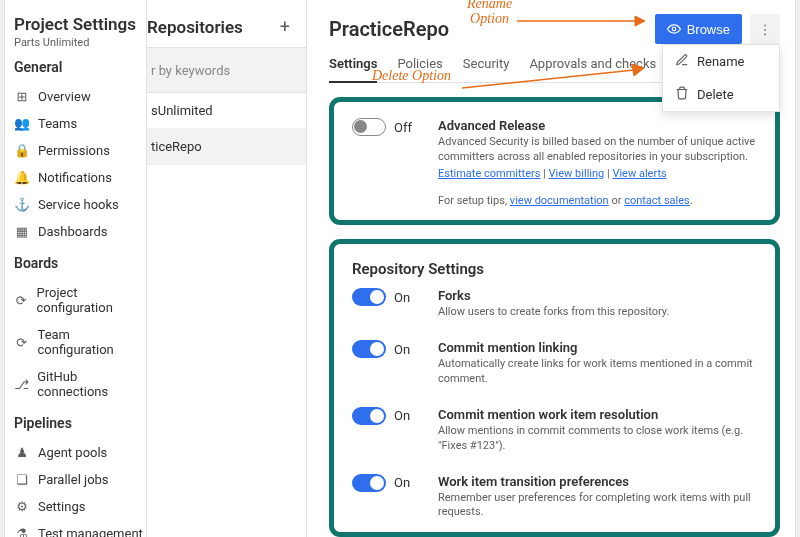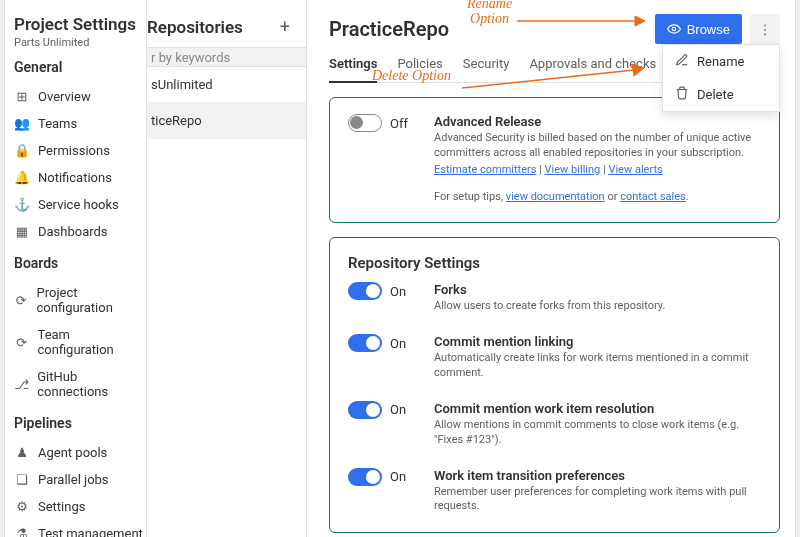--- a/index.html
+++ b/index.html
@@ -42,21 +42,21 @@
     position: relative;
     z-index: 2;
   }
   .repos-header {
     display: flex; align-items: center; justify-content: space-between;
     padding: 16px 10px 10px 0;
     font-size: 17px; font-weight: 600;
   }
   .repos-header .plus { font-size: 18px; font-weight: 400; color: #605e5c; cursor: pointer; padding: 0 6px; }
   .repos-search {
-    height: 20px; background: #f3f2f1; color: #888; font-size: 13px;
+    height: 46px; background: #f3f2f1; color: #888; font-size: 13px;
     display: flex; align-items: center; padding: 0 18px 0 4px;
     border-top: 1px solid #e1e1e1; border-bottom: 1px solid #e1e1e1;
   }
   .repo-item {
     padding: 10px 4px; font-size: 13px; cursor: pointer;
     border-bottom: 1px solid #f0f0f0;
   }
   .repo-item.selected { background: #f3f2f1; }
 
   
@@ -76,21 +76,21 @@
   }
   .btn.primary { background: #2f6fed; color: #fff; }
   .btn.icon-only { padding: 0; width: 30px; justify-content: center; color:#605e5c; }
   .btn .icon { display: inline-flex; }
 
   .tabs { display: flex; gap: 20px; border-bottom: 1px solid #e1e1e1; margin-top: 4px; }
   .tab { padding: 8px 0 10px 0; font-size: 13px; color: #605e5c; cursor: pointer; }
   .tab.active { color: #323130; font-weight: 600; border-bottom: 2px solid #323130; margin-bottom: -1px; }
 
   .card {
-    border: 1px solid #0f766e; border-radius: 6px; padding: 16px 18px 14px 18px;
+    border: 5px solid #0f766e; border-radius: 11px; padding: 16px 18px 8px 18px;
     margin-top: 14px;
   }
   .card-title { font-size: 15px; font-weight: 600; margin-bottom: 10px; }
 
   .setting-row { display: flex; align-items: flex-start; gap: 14px; margin-bottom: 20px; }
   .setting-row:last-child { margin-bottom: 4px; }
   .toggle-wrap { display: flex; align-items: center; gap: 8px; width: 72px; flex-shrink: 0; }
   .toggle {
     width: 34px; height: 18px; border-radius: 10px; background: #2f6fed;
     position: relative; cursor: pointer; flex-shrink: 0;

